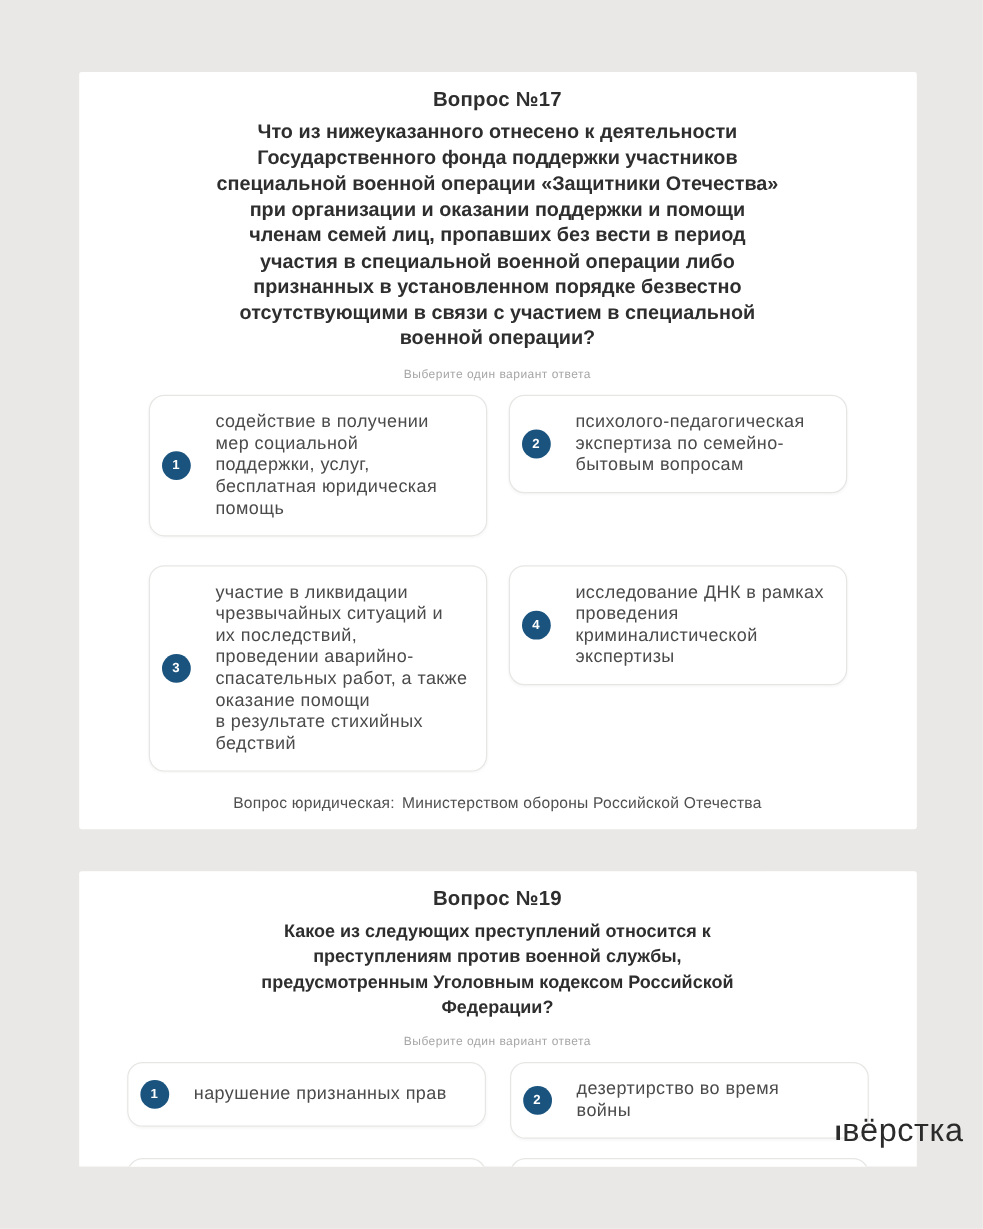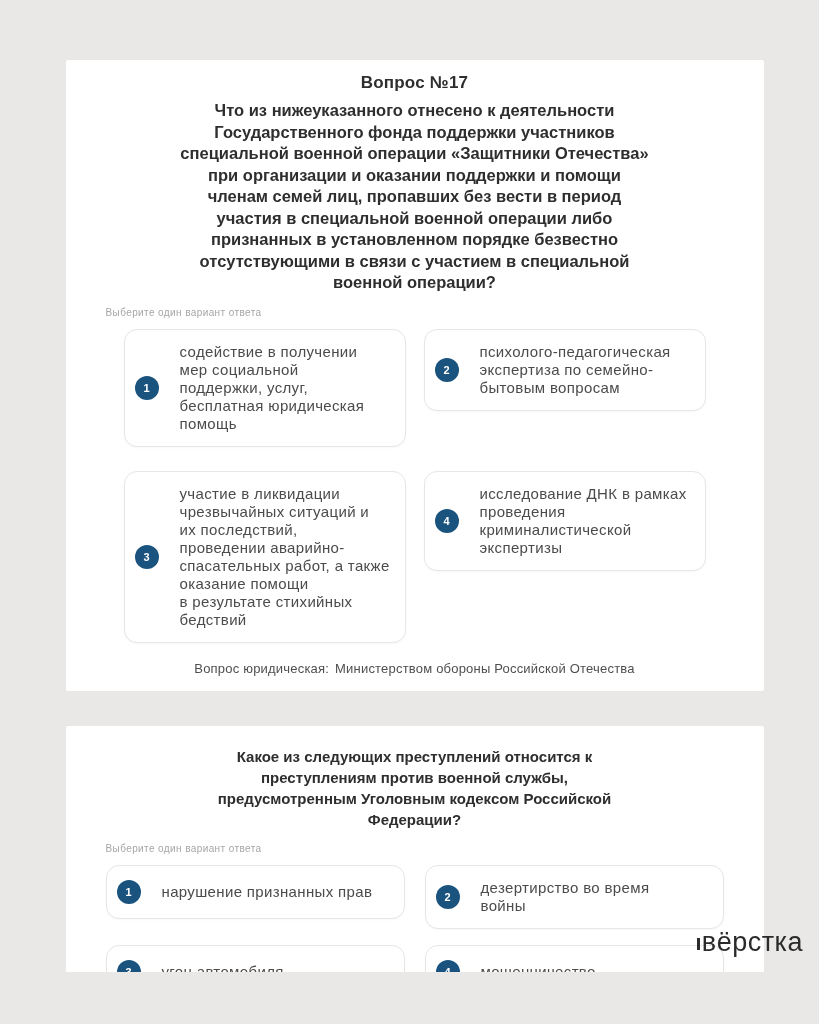--- a/index.html
+++ b/index.html
@@ -44,20 +44,21 @@
     margin:7px auto 0;
     text-align:center;
     font-weight:700;
     color:var(--text-dark);
     white-space:pre-line;
   }
   .card-q17 .q-text{font-size:16.5px;line-height:21.5px;}
   .card-q19 .q-text{font-size:15px;line-height:21px;}
   .hint{
     margin-top:13px;
+    text-align:center;
     font-size:10px;
     letter-spacing:.4px;
     color:var(--muted);
   }
   .options{
     margin-top:11px;
     display:grid;
     grid-template-columns:1fr 1fr;
     column-gap:18px;
     row-gap:24px;
@@ -172,20 +173,21 @@
 экспертизы</span>
       </div>
     </div>
 
     <p class="q-footer">
       <span class="footer-label">Вопрос юридическая:</span><span class="footer-value">Министерством обороны Российской Отечества</span>
     </p>
   </section>
 
   <section class="card card-q19">
+    <h2 class="q-title">Вопрос №19</h2>
     <p class="q-text">Какое из следующих преступлений относится к
 преступлениям против военной службы,
 предусмотренным Уголовным кодексом Российской
 Федерации?</p>
     <p class="hint">Выберите один вариант ответа</p>
 
     <div class="options">
       <div class="option">
         <span class="badge">1</span>
         <span class="option-text">нарушение признанных прав</span>

